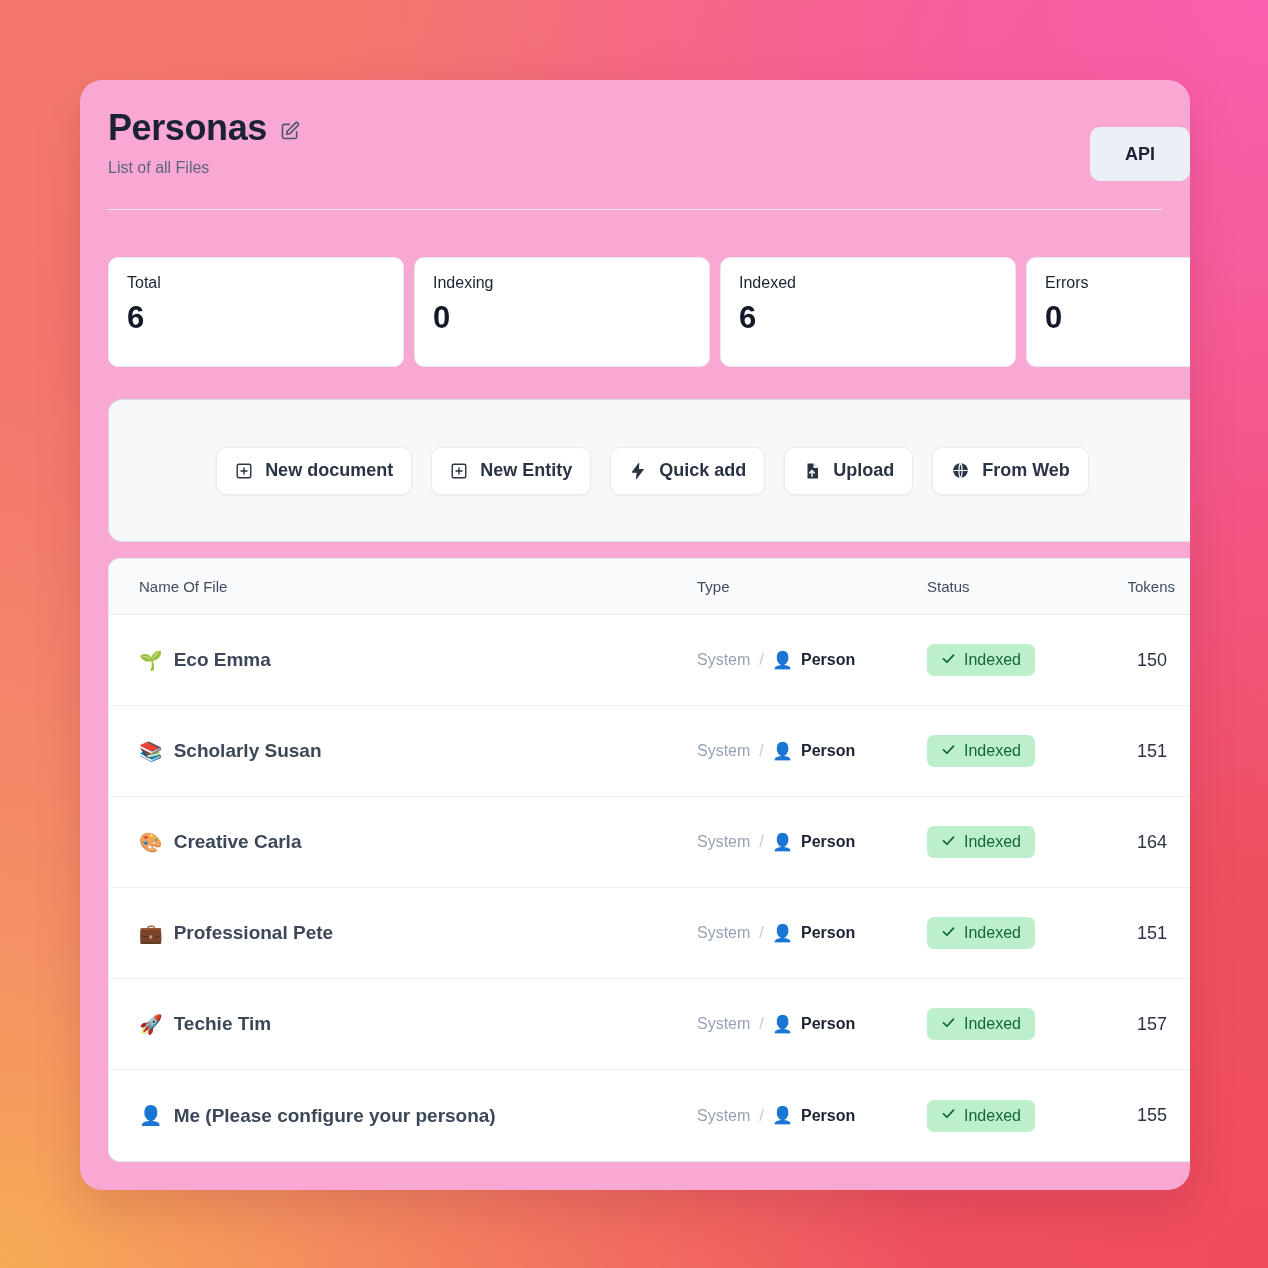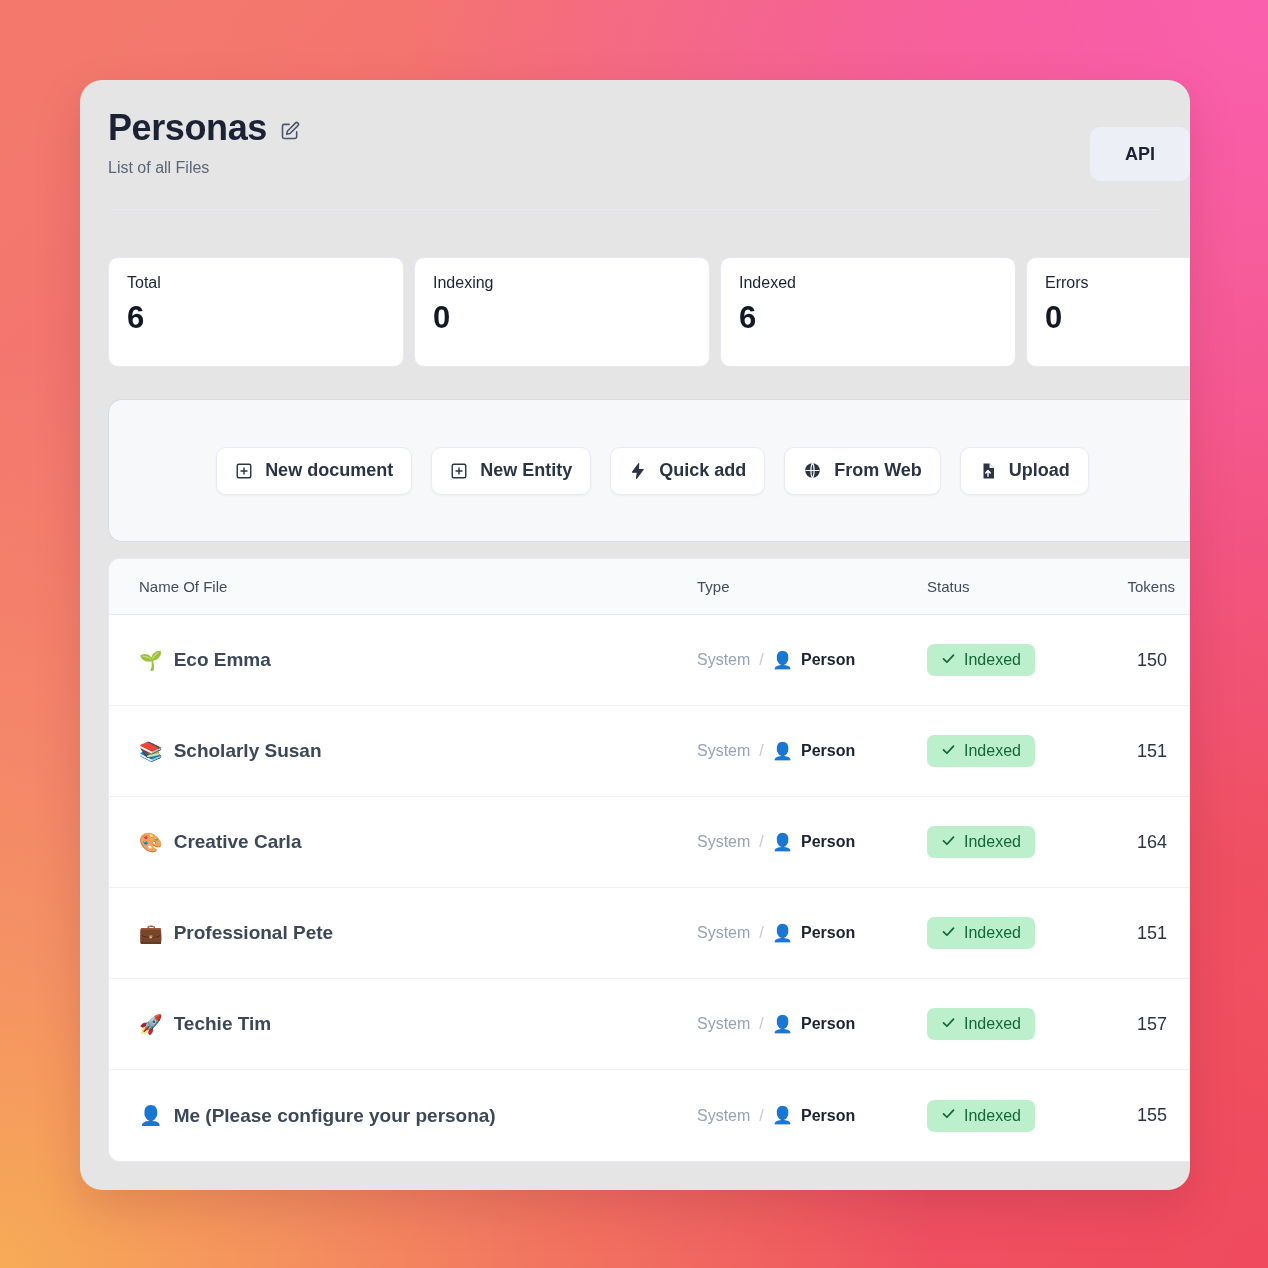--- a/index.html
+++ b/index.html
@@ -21,21 +21,21 @@
     position: relative;
   }
 
   
   .app-card {
     position: absolute;
     left: 80px;
     top: 80px;
     width: 1110px;
     height: 1110px;
-    background: #e5e5e5;
+    background: #f9a8d4;
     border-radius: 22px;
     box-shadow: 0 18px 46px rgba(120, 30, 50, 0.18);
     overflow: hidden;
   }
 
   
   .page-header {
     position: relative;
     padding: 27px 28px 0 28px;
   }
@@ -319,37 +319,37 @@
       <span>
         <svg width="18" height="18" viewBox="0 0 24 24" fill="#2b3445" stroke="#2b3445" stroke-width="1.4" stroke-linejoin="round">
           <path d="M13 2 4.5 13.5H11l-1 8.5 9-12h-6.5Z"></path>
         </svg>
       </span>
       <span>Quick add</span>
     </button>
 
     <button class="action-btn">
       <span>
-        <svg width="19" height="19" viewBox="0 0 24 24" fill="none" stroke="#2b3445" stroke-width="1.8">
-          <circle cx="12" cy="12" r="9.2" fill="#2b3445" stroke="none"></circle>
-          <path d="M3.2 12h17.6M12 2.8c2.6 2.6 2.6 15.8 0 18.4M12 2.8c-2.6 2.6-2.6 15.8 0 18.4" stroke="#ffffff" stroke-width="1.5" fill="none"></path>
-        </svg>
-      </span>
-      <span>From Web</span>
-    </button>
-
-    <button class="action-btn">
-      <span>
         <svg width="18" height="18" viewBox="0 0 24 24" fill="#2b3445">
           <path d="M6 2h8l6 6v14H6z" fill="#2b3445"></path>
           <path d="M14 2v6h6" fill="#ffffff" opacity="0.95"></path>
           <path d="M12 19v-7M9 14.5 12 11.5l3 3" fill="none" stroke="#ffffff" stroke-width="1.9" stroke-linecap="round" stroke-linejoin="round"></path>
         </svg>
       </span>
       <span>Upload</span>
+    </button>
+
+    <button class="action-btn">
+      <span>
+        <svg width="19" height="19" viewBox="0 0 24 24" fill="none" stroke="#2b3445" stroke-width="1.8">
+          <circle cx="12" cy="12" r="9.2" fill="#2b3445" stroke="none"></circle>
+          <path d="M3.2 12h17.6M12 2.8c2.6 2.6 2.6 15.8 0 18.4M12 2.8c-2.6 2.6-2.6 15.8 0 18.4" stroke="#ffffff" stroke-width="1.5" fill="none"></path>
+        </svg>
+      </span>
+      <span>From Web</span>
     </button>
 
   </div>
 
   <div class="file-table">
 
     <div class="t-row t-head">
       <div class="c-name">Name Of File</div>
       <div class="c-type">Type</div>
       <div class="c-status">Status</div>

